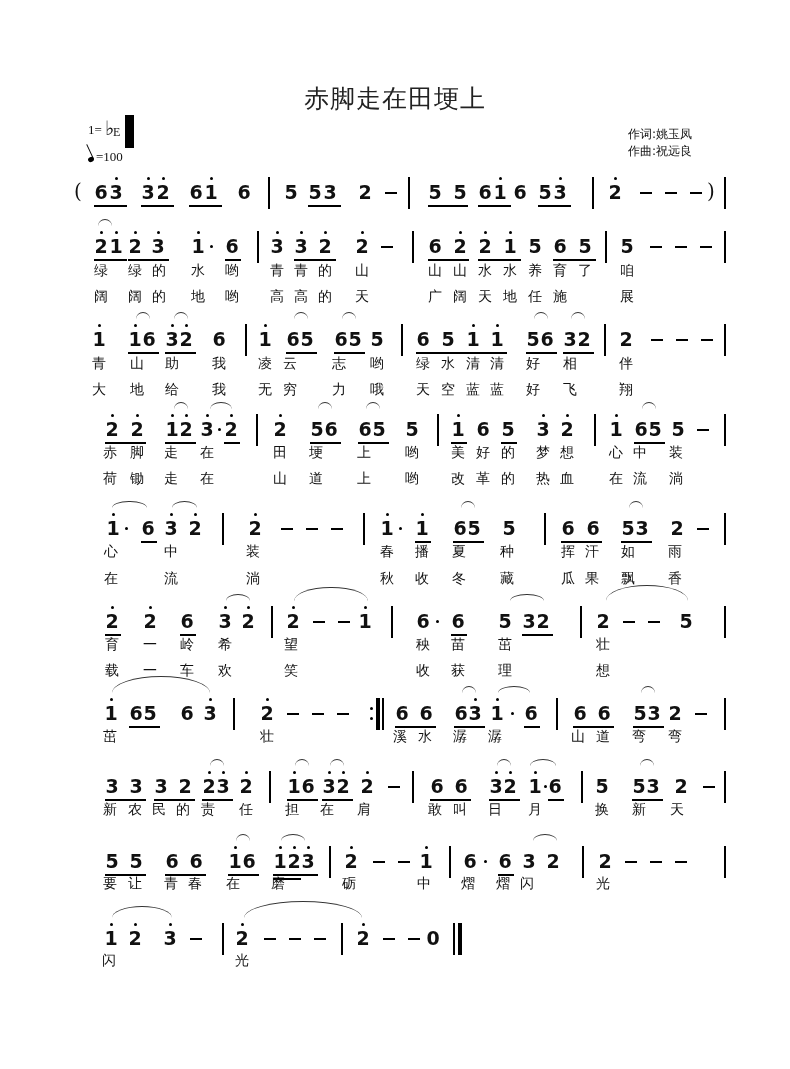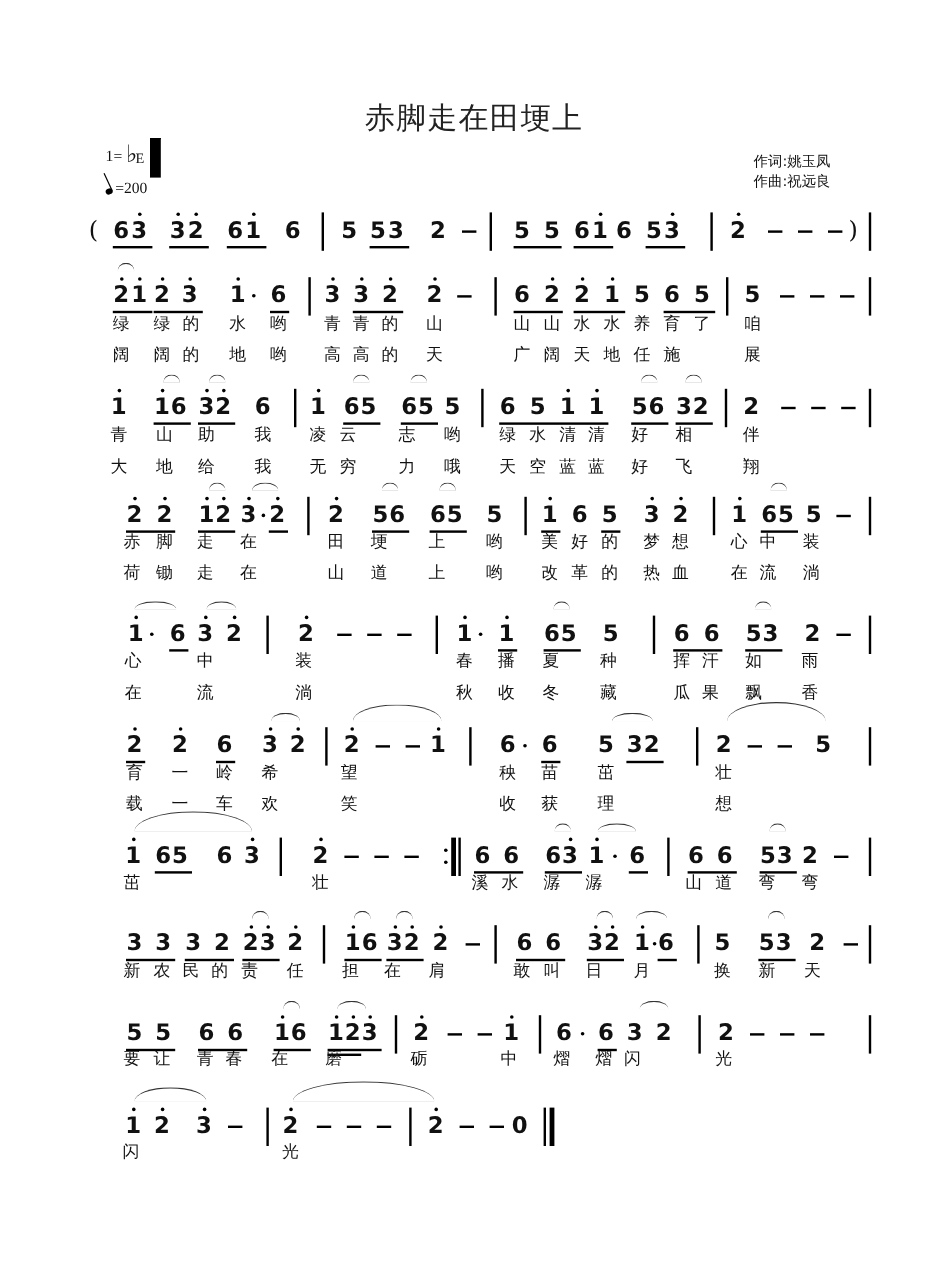--- a/index.html
+++ b/index.html
@@ -39,21 +39,21 @@
   <span class="flat">♭</span>
   <span class="e">E</span>
   <span class="frac">
     <span>4</span>
     <span class="bar"></span>
     <span>4</span>
   </span>
 </div>
 
 <div class="tempo">
-  <span class="nh"></span><span>=200</span>
+  <span class="nh"></span><span>=100</span>
 </div>
 
 <div class="credits">
   <div>作词:姚玉凤</div>
   <div>作曲:祝远良</div>
 </div>
 
 <div id="score">
     <div class="line" style="top: 181px;">
       <div class="n" style="left: 94px;">6</div>

